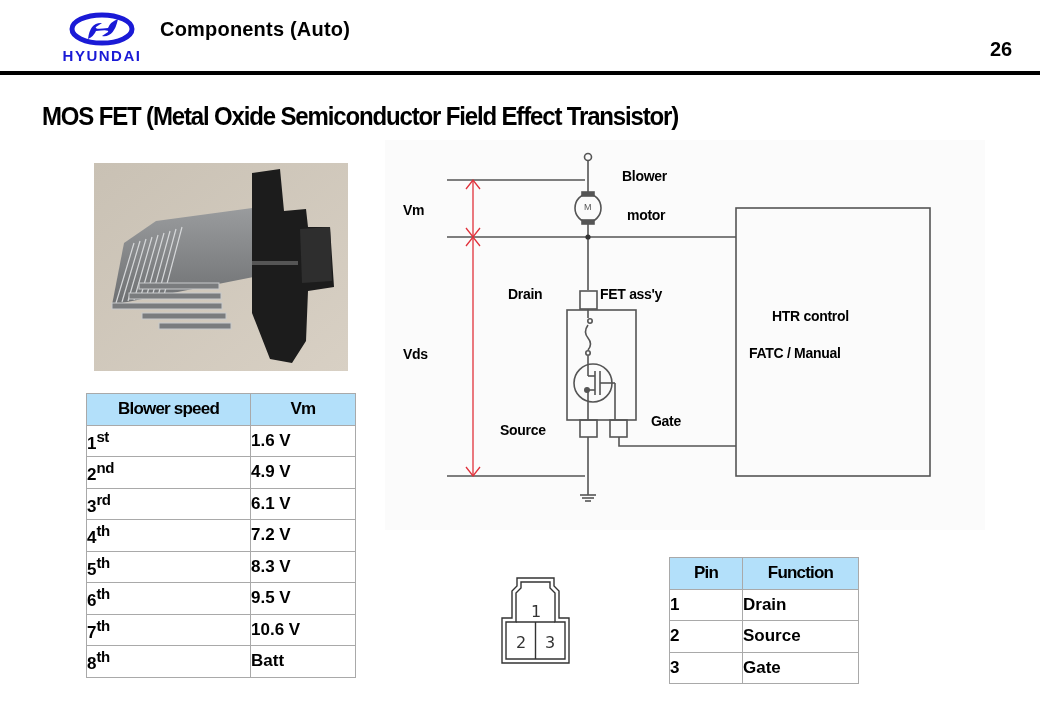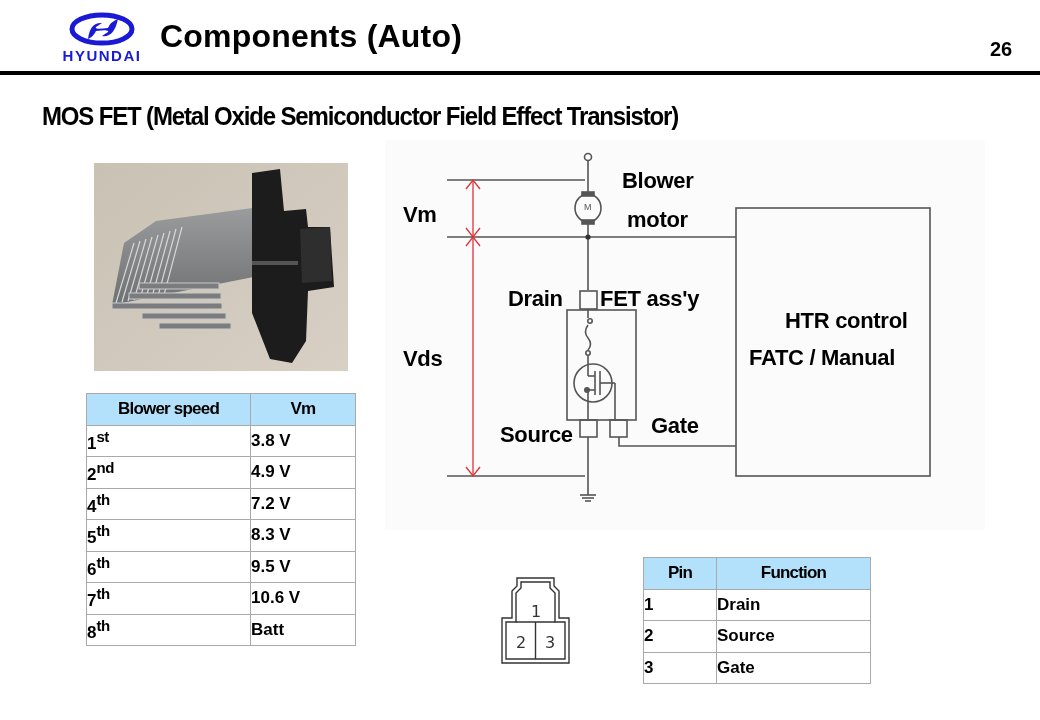--- a/index.html
+++ b/index.html
@@ -1,35 +1,35 @@
 <!DOCTYPE html>
 <html><head>
 <meta charset="utf-8">
 <style>
   html, body { margin:0; padding:0; background:#ffffff; }
   body { width:1040px; height:720px; position:relative; overflow:hidden; font-family:"Liberation Sans", sans-serif; color:#000; }
   .abs { position:absolute; }
   #logo { left:50px; top:12px; width:104px; height:52px; }
-  #page-title { left:160px; top:18px; font-size:32px; font-weight:bold; letter-spacing:0.2px; }
+  #page-title { left:160px; top:18px; font-size:20px; font-weight:bold; letter-spacing:0.2px; }
   #page-number { left:990px; top:38px; font-size:20px; font-weight:bold; }
   #header-rule { left:0; top:71px; width:1040px; height:4px; background:#000; }
   #section-title { left:42px; top:102px; font-size:25px; font-weight:bold; letter-spacing:-1.2px; transform:scaleX(0.96); transform-origin:left; }
   #photo { left:94px; top:163px; width:254px; height:208px; }
   table.tbl { position:absolute; border-collapse:collapse; font-weight:bold; font-size:17px; }
   table.tbl th { background:#b3e0fa; font-size:17px; letter-spacing:-0.8px; }
   table.tbl th, table.tbl td { border:1.5px solid #a9a9a9; padding:0; }
   #speed-table { left:86px; top:393px; width:270px; }
   #speed-table th, #speed-table td { height:30.5px; }
   #speed-table col.c1 { width:164px; }
-  #pin-table { left:643px; top:557px; width:228px; }
+  #pin-table { left:669px; top:557px; width:190px; }
   #pin-table th, #pin-table td { height:30.5px; }
   #pin-table col.c1 { width:73px; }
   sup { font-size:15px; vertical-align:7px; letter-spacing:-0.5px; }
   #diagram { left:385px; top:140px; width:600px; height:390px; }
-  .dlabel { position:absolute; font-size:22px; font-weight:bold; letter-spacing:-0.3px; white-space:nowrap; }
+  .dlabel { position:absolute; font-size:14px; font-weight:bold; letter-spacing:-0.3px; white-space:nowrap; }
   #connector { left:500px; top:573px; width:76px; height:94px; }
 </style>
 </head>
 <body>
 
 <svg id="logo" class="abs" viewBox="0 0 104 52">
   <ellipse cx="52" cy="17" rx="30" ry="14" fill="none" stroke="#1a1ad6" stroke-width="5"></ellipse>
   <path d="M38 27 Q40 10 52 11 L46 15 Q44 18 58 16 Q60 10 68 7 Q64 26 52 24 L58 20 Q60 17 46 19 Q44 24 38 27 Z" fill="#1a1ad6"></path>
   <text x="52" y="49" text-anchor="middle" font-family="Liberation Sans, sans-serif" font-weight="bold" font-size="15" fill="#1a1ad6" letter-spacing="1.5">HYUNDAI</text>
 </svg>
@@ -82,25 +82,29 @@
     </colgroup>
   <thead>
     <tr>
       <th>Blower speed</th>
       <th>Vm</th>
     </tr>
   </thead>
   <tbody id="speed-body">
       <tr>
         <td><span>1</span><sup>st</sup></td>
-        <td>3.8 V</td>
+        <td>1.6 V</td>
       </tr>
       <tr>
         <td><span>2</span><sup>nd</sup></td>
         <td>4.9 V</td>
+      </tr>
+      <tr>
+        <td><span>3</span><sup>rd</sup></td>
+        <td>6.1 V</td>
       </tr>
       <tr>
         <td><span>4</span><sup>th</sup></td>
         <td>7.2 V</td>
       </tr>
       <tr>
         <td><span>5</span><sup>th</sup></td>
         <td>8.3 V</td>
       </tr>
       <tr>
@@ -185,21 +189,21 @@
   </svg>
   <div class="dlabel" style="left:18px;top:62px">Vm</div>
   <div class="dlabel" style="left:18px;top:206px">Vds</div>
   <div class="dlabel" style="left:237px;top:28px">Blower</div>
   <div class="dlabel" style="left:242px;top:67px">motor</div>
   <div style="position:absolute;left:199px;top:62px;font-size:9px;color:#555">M</div>
   <div class="dlabel" style="left:123px;top:146px">Drain</div>
   <div class="dlabel" style="left:215px;top:146px">FET ass'y</div>
   <div class="dlabel" style="left:115px;top:282px">Source</div>
   <div class="dlabel" style="left:266px;top:273px">Gate</div>
-  <div class="dlabel" style="left:400px;top:168px">HTR control</div>
+  <div class="dlabel" style="left:387px;top:168px">HTR control</div>
   <div class="dlabel" style="left:364px;top:205px">FATC / Manual</div>
 </div>
 
 <svg id="connector" class="abs" viewBox="0 0 76 94">
   <g fill="none" stroke="#333" stroke-width="1.4">
     <path d="M2 90 L2 45 L12 45 L12 18 L17 13 L17 5 L54 5 L54 13 L59 18 L59 45 L69 45 L69 90 Z"></path>
     <path d="M6 86 L6 49 L16 49 L16 20 L21 15 L21 9 L50 9 L50 15 L55 20 L55 49 L65 49 L65 86 Z"></path>
     <line x1="16" y1="49" x2="55" y2="49"></line>
     <line x1="35.5" y1="49" x2="35.5" y2="86"></line>
   </g>

